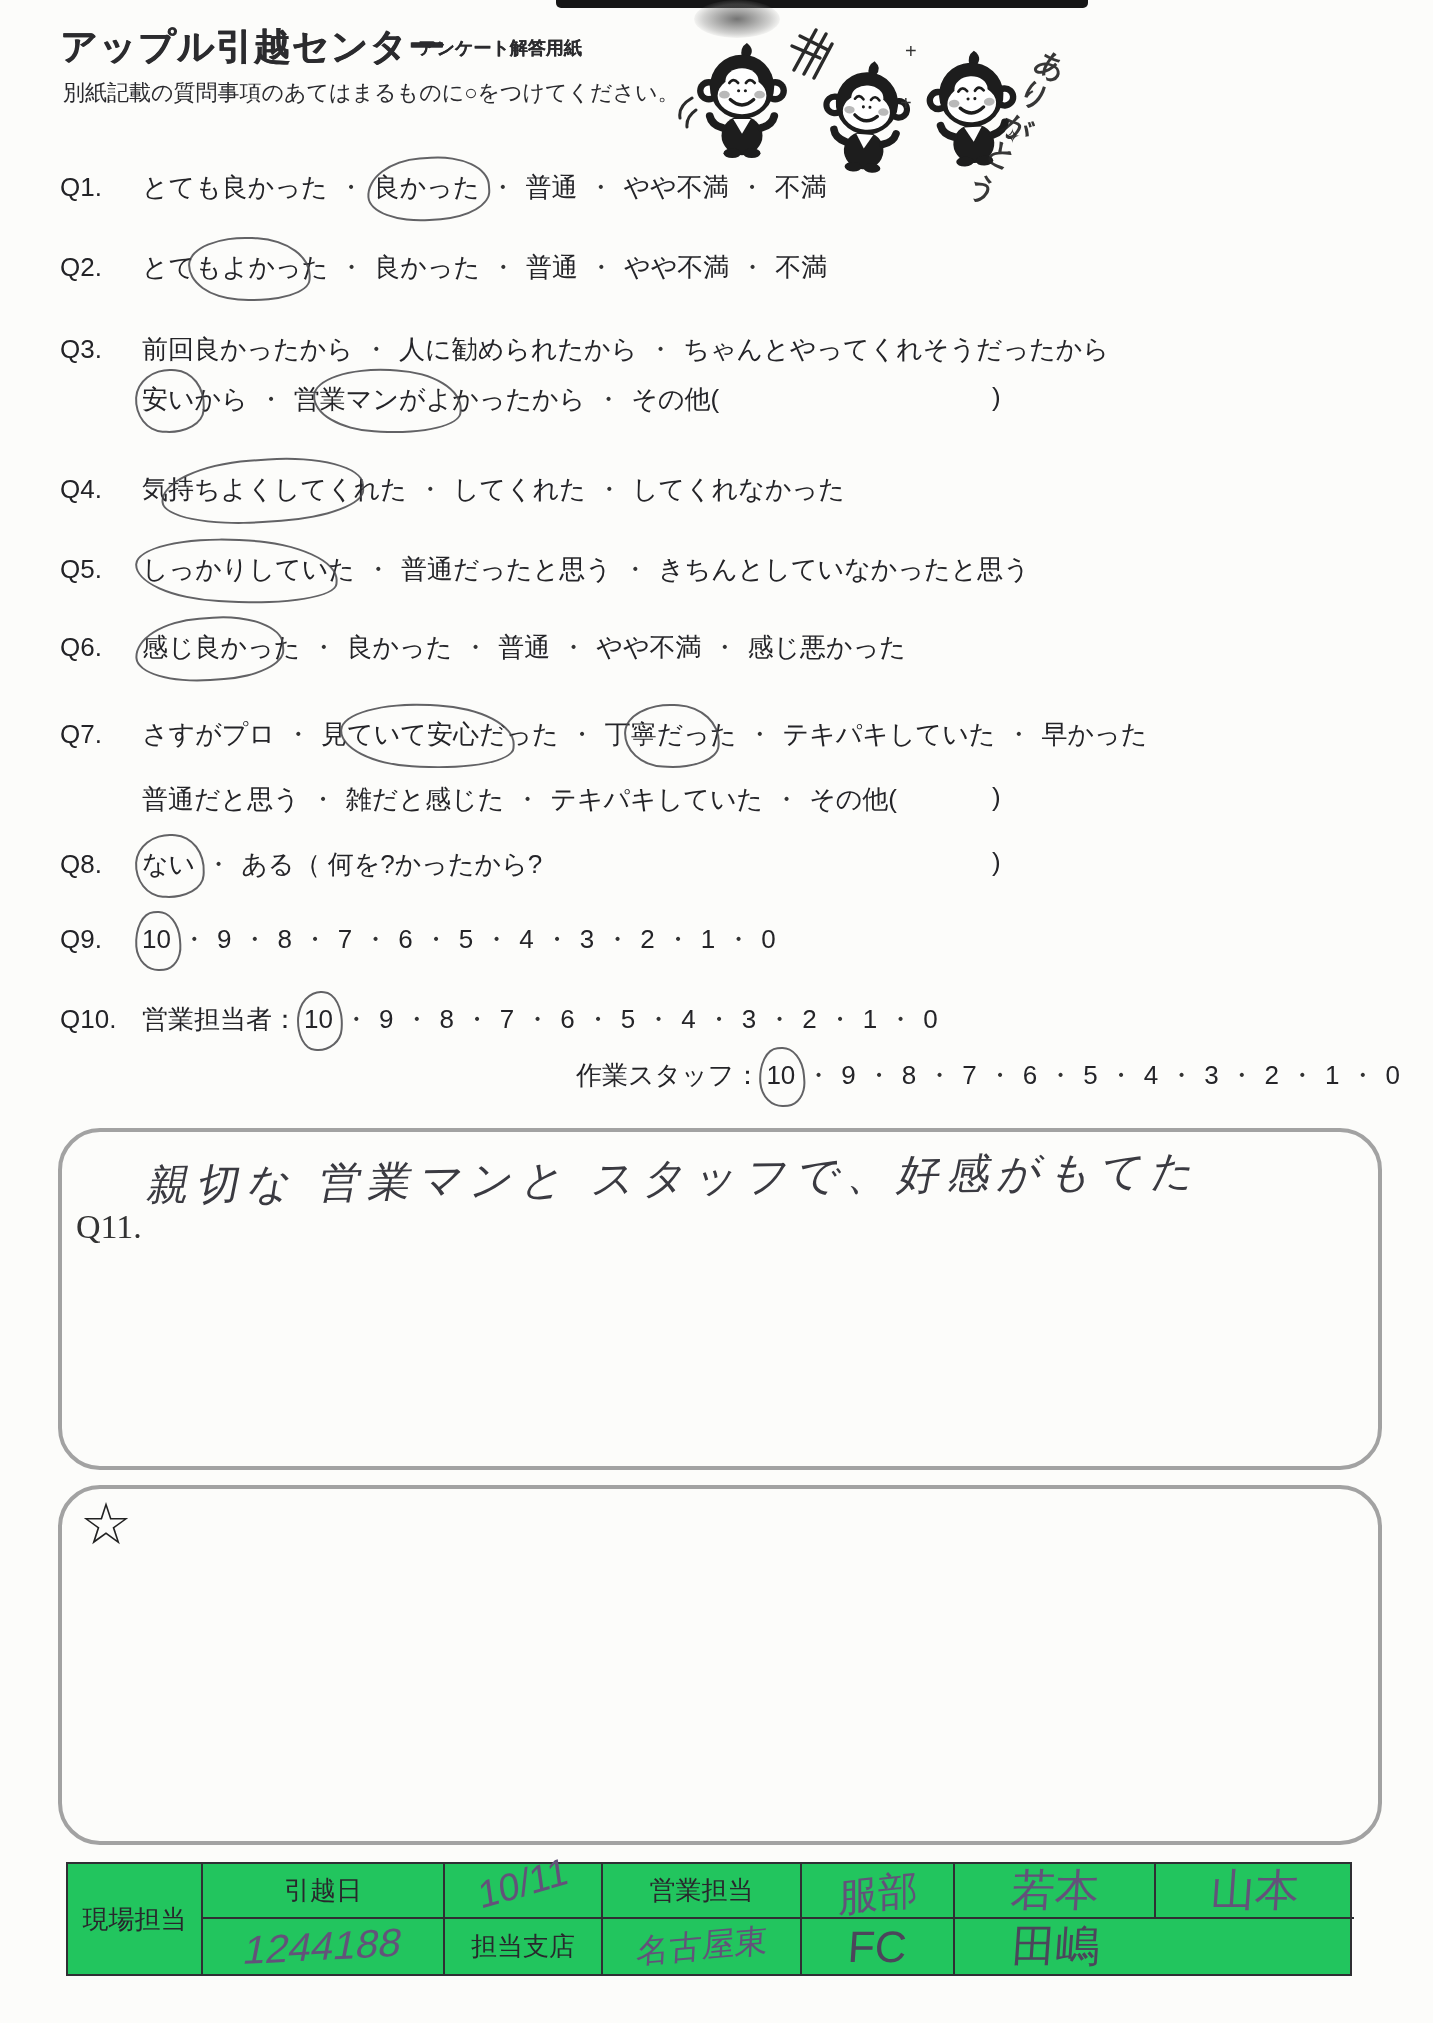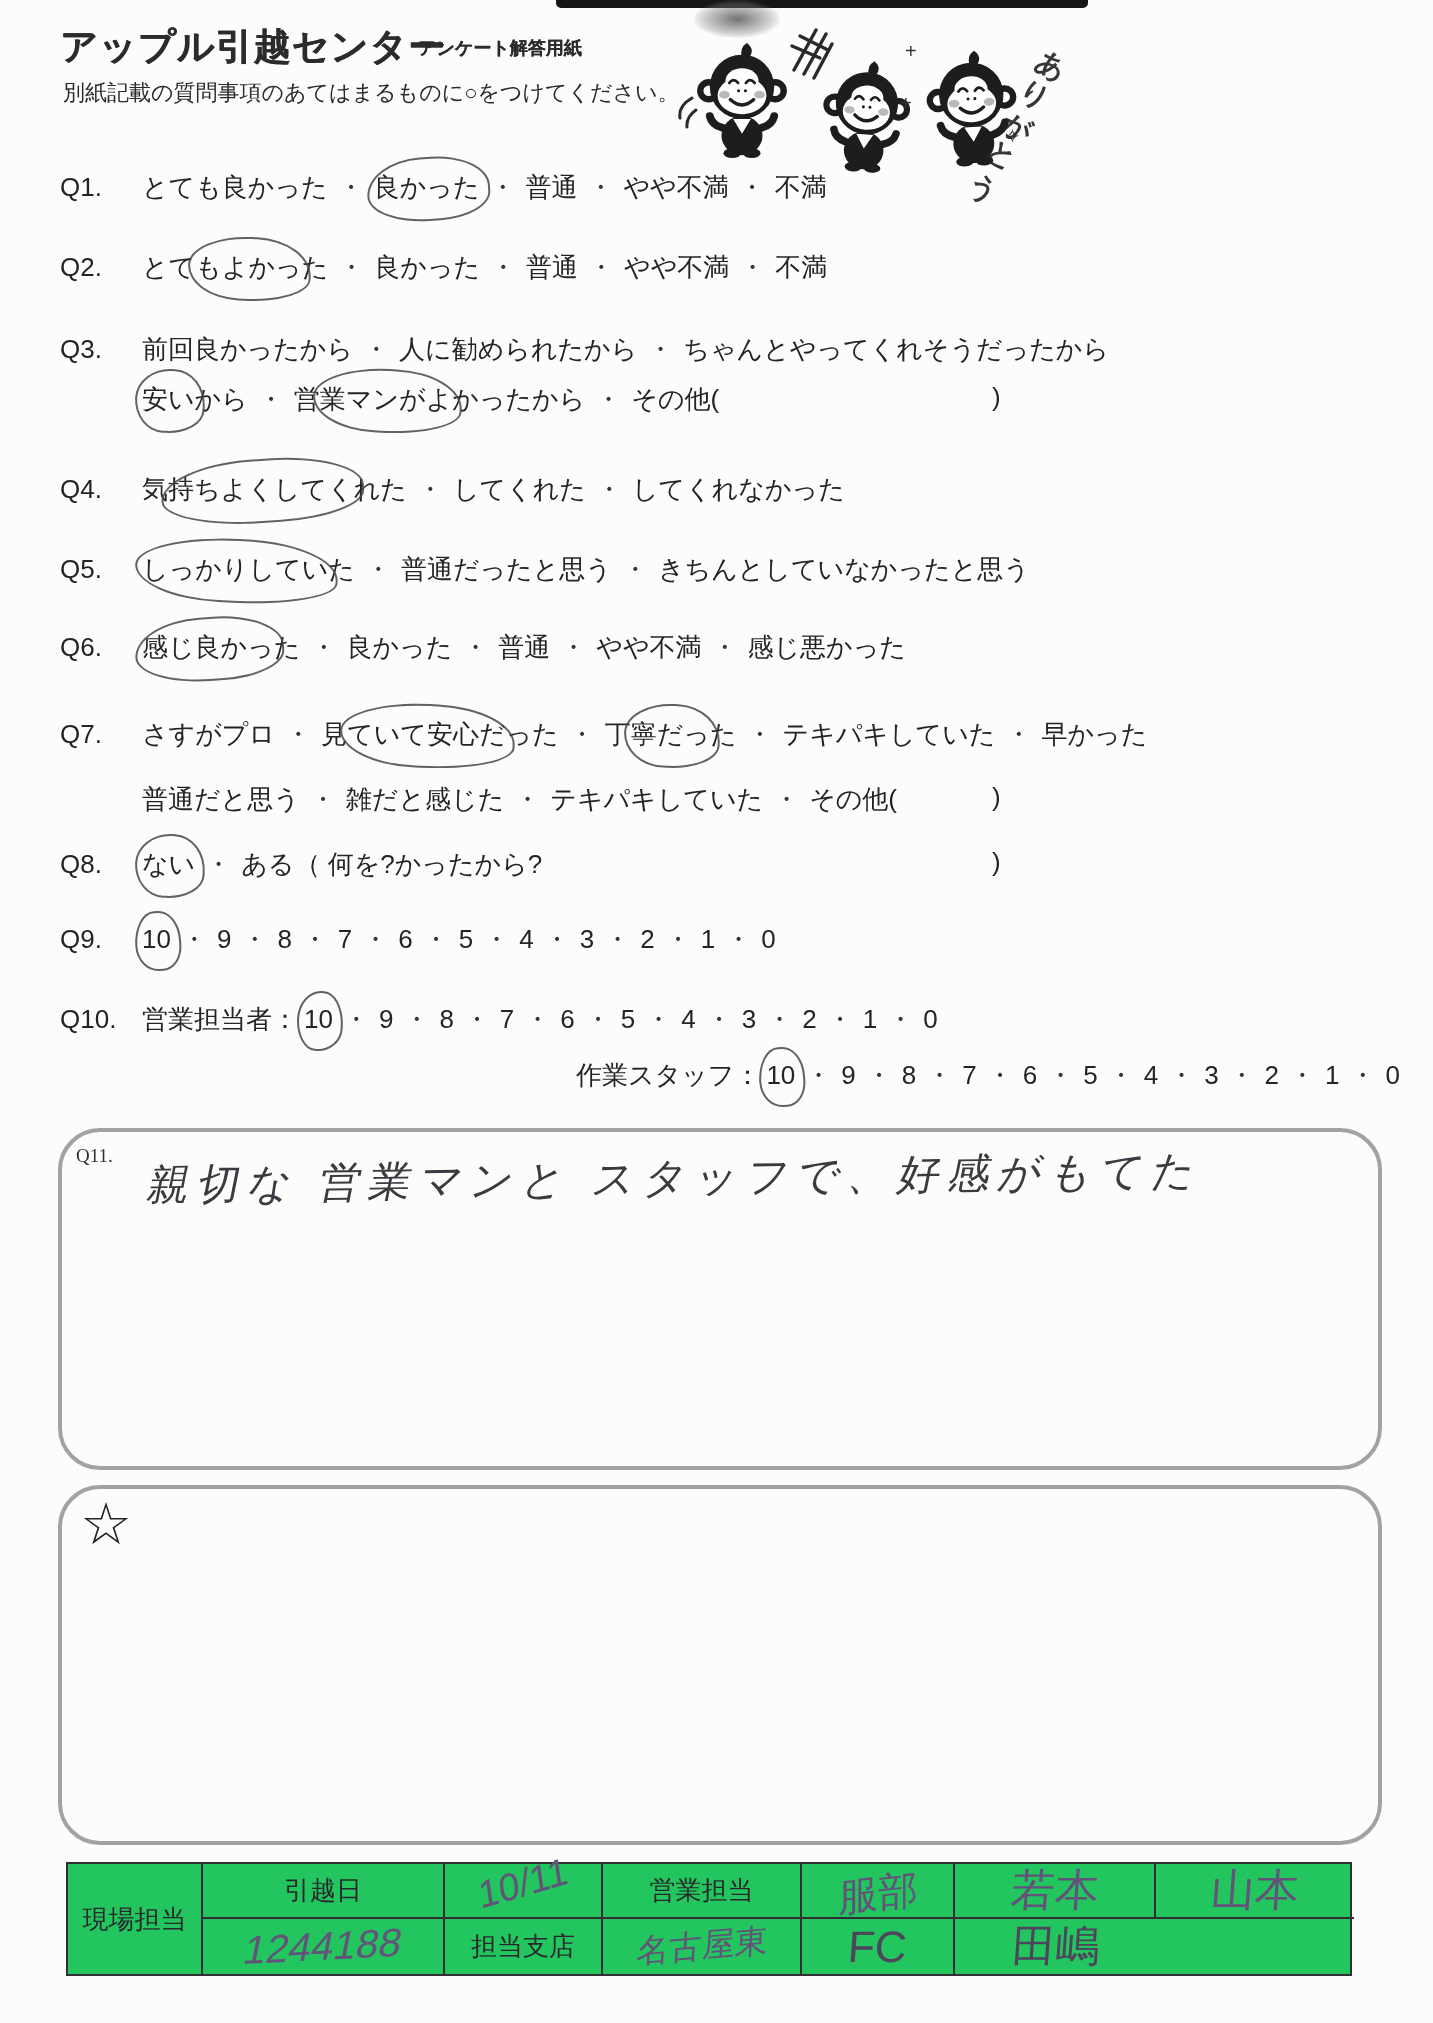--- a/index.html
+++ b/index.html
@@ -46,22 +46,22 @@
   .circled{position:relative;display:inline-block;}
   .circled::before{content:"";position:absolute;left:-7px;right:-10px;top:-13px;bottom:-16px;
     border:2.6px solid rgba(70,70,74,.85);
     border-radius:49% 51% 46% 54% / 62% 55% 45% 48%;
     transform:rotate(-4deg);pointer-events:none;}
   .qrow:nth-child(even) .circled::before{transform:rotate(3deg);
     border-radius:53% 47% 56% 44% / 50% 60% 40% 55%;}
   
   .round-box{border:4px solid #a2a2a2;border-radius:42px;background:transparent;}
   #q11-box{left:58px;top:1128px;width:1316px;height:334px;}
-  .q11-label{left:76px;top:1145px;font-family:"Liberation Serif","DejaVu Serif",serif;
-    font-size:19px;color:#333;}
+  .q11-label{left:76px;top:1208px;font-family:"Liberation Serif","DejaVu Serif",serif;
+    font-size:34px;color:#333;}
   .q11-answer{left:150px;top:1150px;font-size:42px;color:#3a3a41;letter-spacing:8px;
     transform:skewX(-12deg) rotate(-0.8deg);white-space:nowrap;}
   #star-box{left:58px;top:1485px;width:1316px;height:352px;}
   .star{left:80px;top:1490px;font-size:58px;color:#222;}
   
   #footer-table{left:66px;top:1862px;width:1286px;display:grid;
     grid-template-columns:135px 242px 158px 199px 153px 201px 198px;
     grid-template-rows:55px 55px;
     border:2.5px solid #2f2f33;box-sizing:border-box;background:#22c55e;}
   .ft-cell{position:relative;display:flex;align-items:center;justify-content:center;

